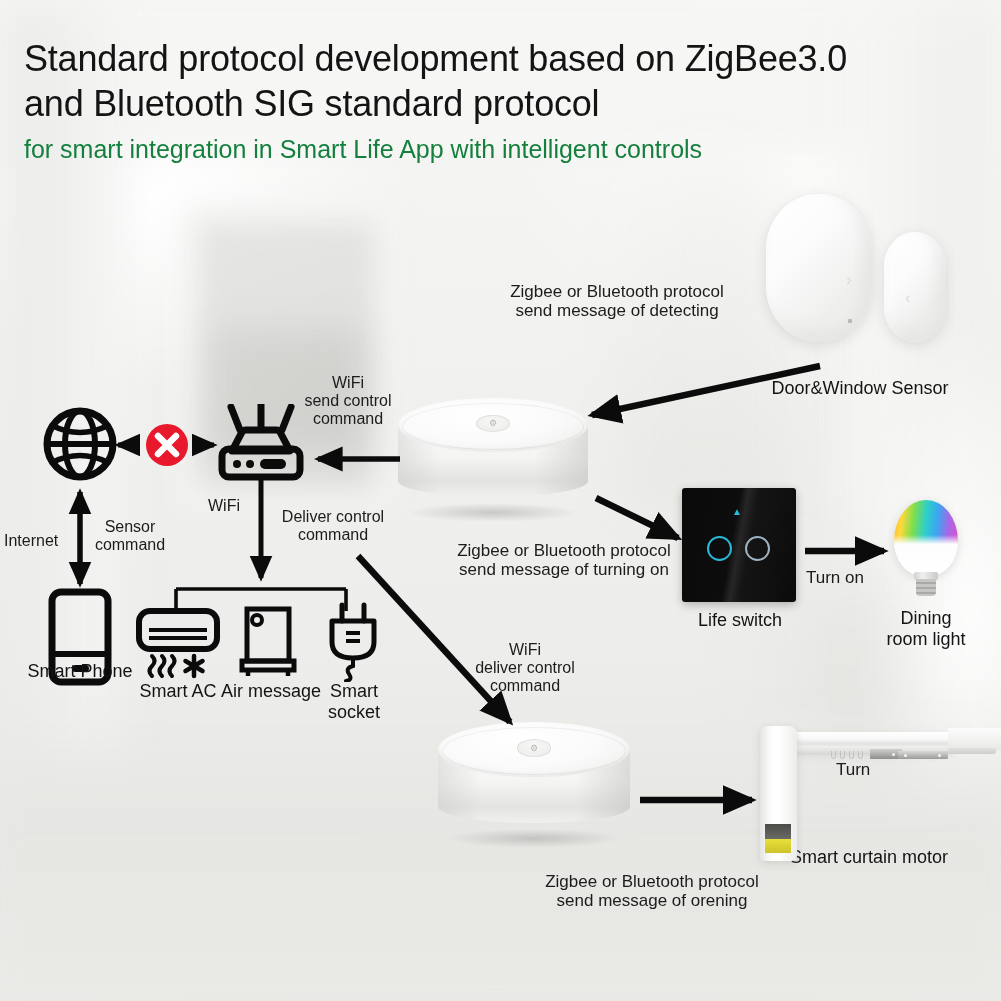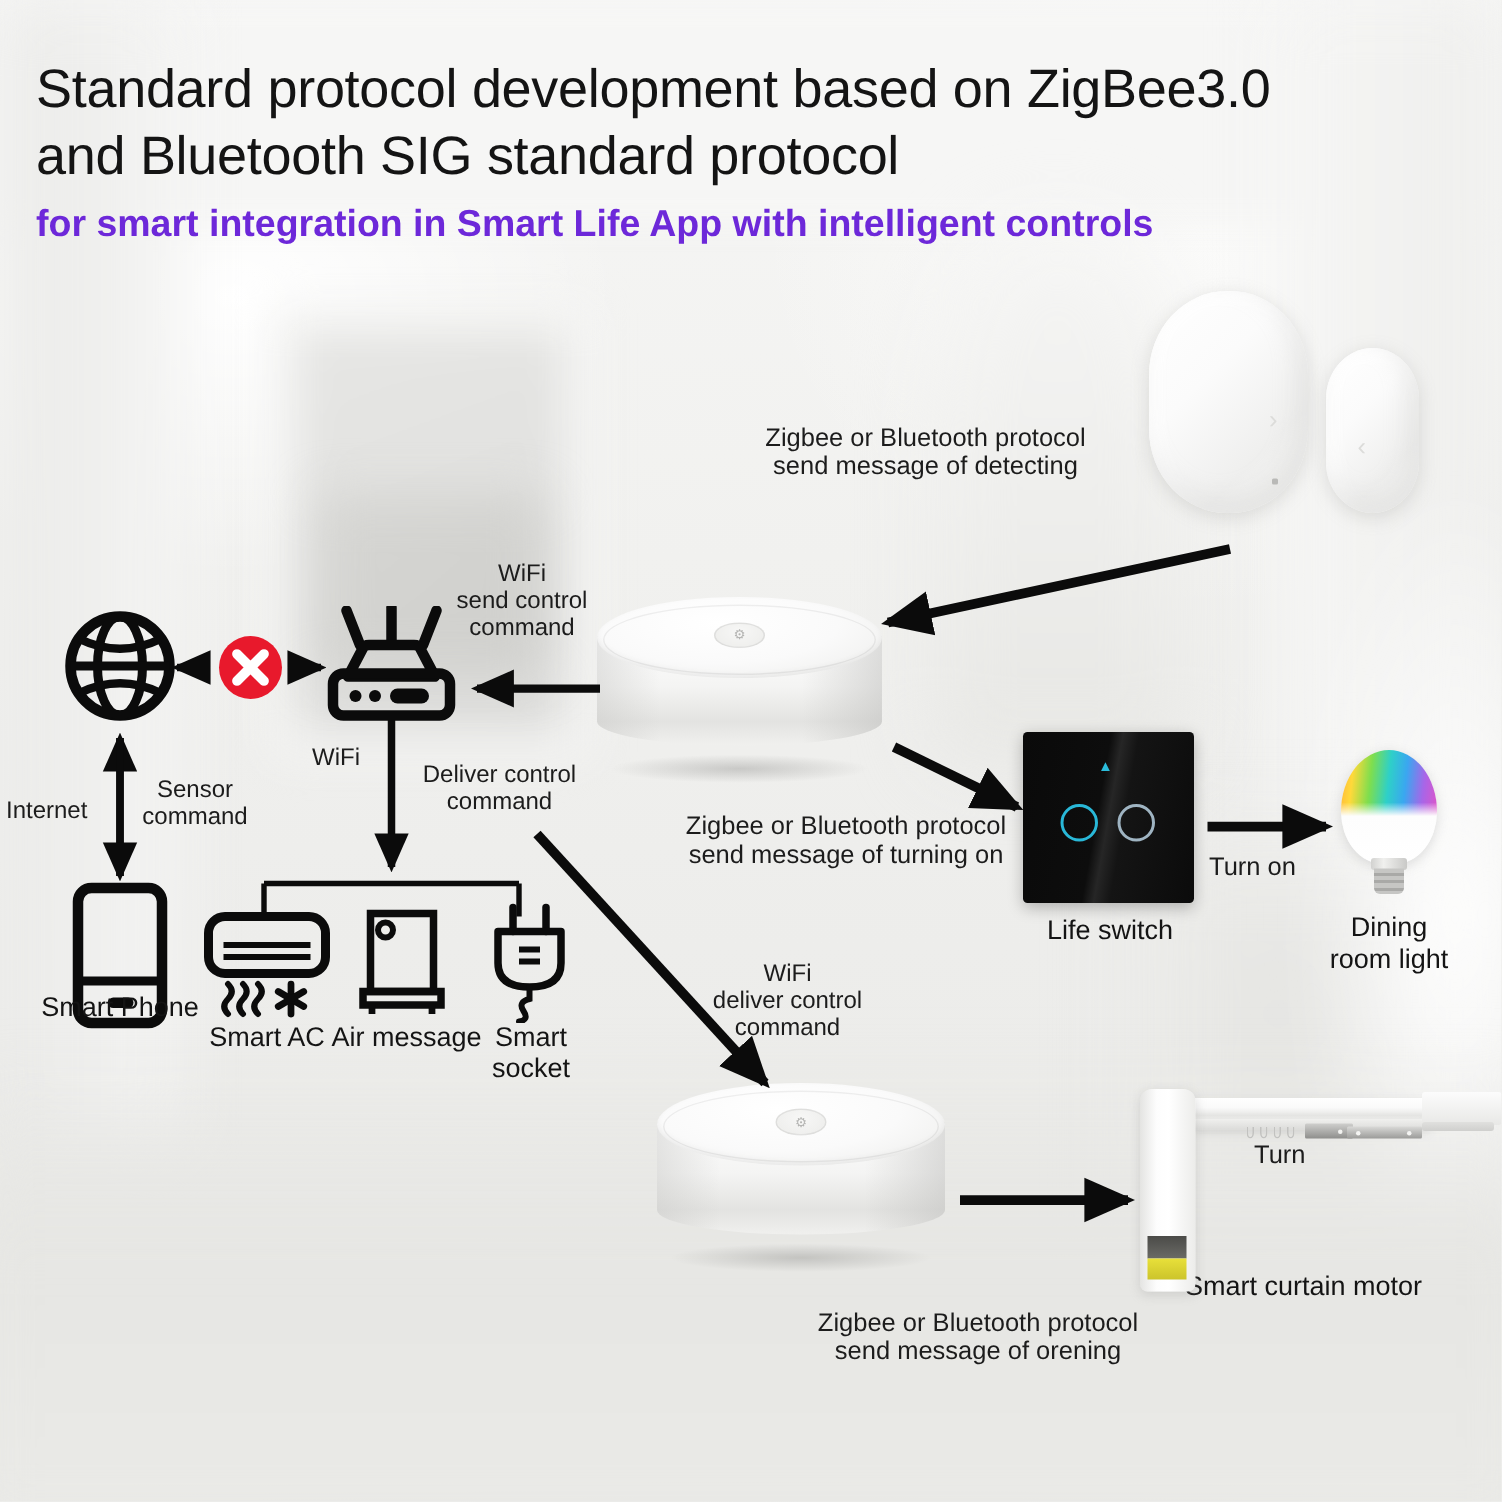--- a/index.html
+++ b/index.html
@@ -49,21 +49,21 @@
     background:radial-gradient(ellipse at 50% 50%, rgba(255,255,255,.95), rgba(255,255,255,0) 68%); filter:blur(20px); }
   #bg .band-top { left:0; top:0; width:1001px; height:150px; background:#f6f6f5; filter:blur(10px); }
 
   
   #heading { position:absolute; left:24px; top:36px; z-index:40; width:960px; }
   .title {
     font-size:36px; line-height:45px; font-weight:400; color:#141414;
     letter-spacing:-0.2px; white-space:pre-line;
   }
   .subtitle {
-    font-size:25px; line-height:34px; color:#6d28d9; font-weight:700; margin-top:6px;
+    font-size:25px; line-height:34px; color:#15803d; font-weight:400; margin-top:6px;
   }
 
   
   #diagram { position:absolute; inset:0; z-index:30; }
   svg.arrows { position:absolute; inset:0; width:1001px; height:1001px; pointer-events:none; }
 
   .lbl {
     position:absolute; z-index:35;
     font-size:16px; line-height:18px; color:#1c1c1c;
     white-space:pre-line; font-weight:400;
@@ -400,18 +400,19 @@
 
   <div class="lbl big" style="left:806px; top:568px;">Turn on</div>
 
   <div class="lbl big" style="left:836px; top:760px;">Turn</div>
 
   <div class="devname" style="left:18px; top:661px; width:124px;text-align:center;">Smart Phone</div>
   <div class="devname" style="left:131px; top:681px; width:94px;">Smart AC</div>
   <div class="devname" style="left:219px; top:681px; width:104px;">Air message</div>
   <div class="devname" style="left:316px; top:681px; width:76px;">Smart
 socket</div>
+  <div class="devname" style="left:748px; top:378px; width:224px;">Door&amp;Window Sensor</div>
   <div class="devname" style="left:672px; top:610px; width:136px;">Life switch</div>
   <div class="devname" style="left:864px; top:608px; width:124px;">Dining
 room light</div>
   <div class="devname" style="left:790px; top:847px; width:196px; text-align:left;">Smart curtain motor</div>
 
 </div>
 
 </body></html>

